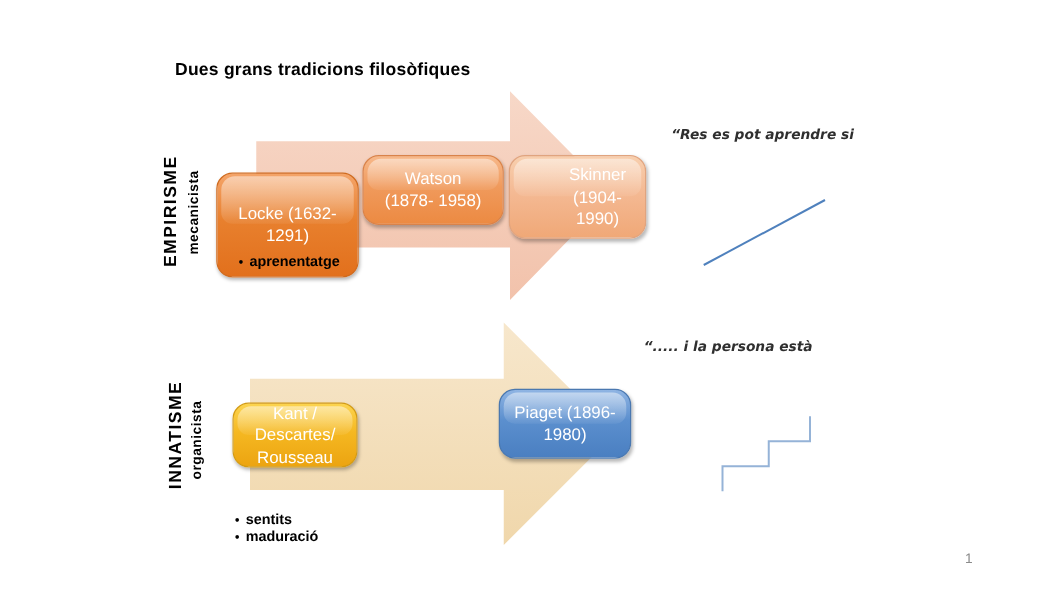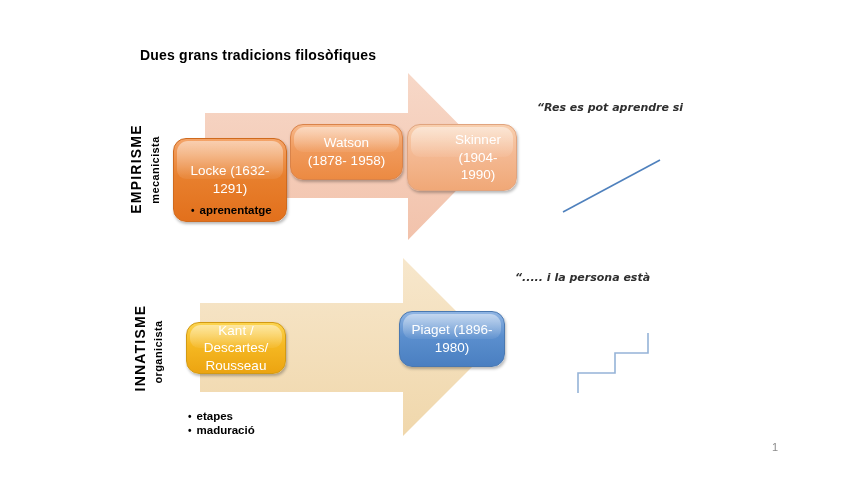--- a/index.html
+++ b/index.html
@@ -118,21 +118,21 @@
     <span>Kant /</span>
     <span>Descartes/</span>
     <span>Rousseau</span>
   </div>
   <div class="pbox" id="box-piaget">
     <span>Piaget (1896-</span>
     <span>1980)</span>
   </div>
 
   <div class="bullet" id="bullet-etapes">
-    <span class="marker">•</span><span>etapes</span>
+    <span class="marker">•</span><span>sentits</span>
   </div>
   <div class="bullet" id="bullet-maduracio">
     <span class="marker">•</span><span>maduració</span>
   </div>
 
   <div class="quote" id="quote-innatisme">
     <span>“..... i la persona està</span>
   </div>
 
   <div class="page-number">1</div>

